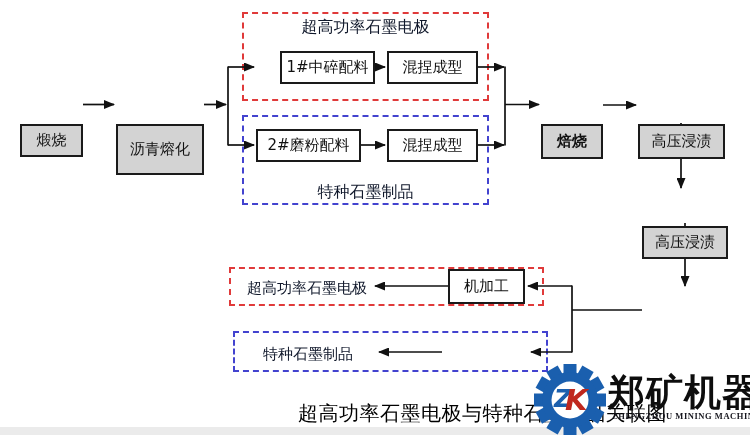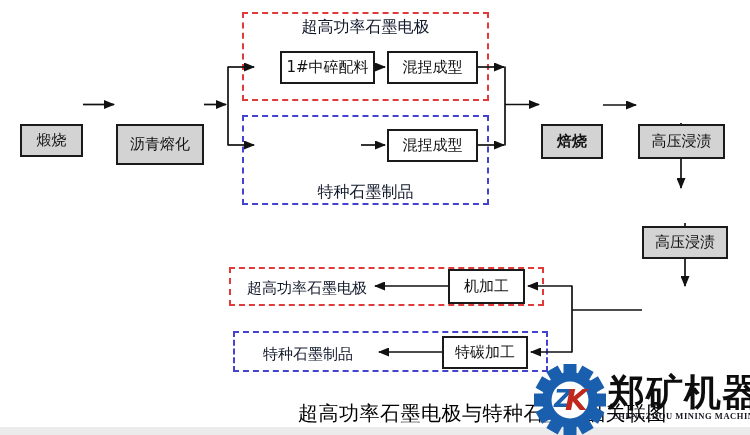--- a/index.html
+++ b/index.html
@@ -81,29 +81,29 @@
       <line x1="642" y1="310" x2="572" y2="310"></line>
       <line x1="572" y1="285.5" x2="572" y2="352.5"></line>
       <line x1="572" y1="286" x2="528" y2="286" marker-end="url(#ah)"></line>
       <line x1="572" y1="352" x2="531" y2="352" marker-end="url(#ah)"></line>
       <line x1="448" y1="286" x2="375" y2="286" marker-end="url(#ah)"></line>
       <line x1="442" y1="352" x2="379" y2="352" marker-end="url(#ah)"></line>
     </g>
   </svg>
 
   <div class="box gray" style="left:20px;top:88px;width:63px;height:33px;">煅烧</div>
-  <div class="box gray" style="left:116px;top:88px;width:88px;height:41px;">沥青熔化</div>
+  <div class="box gray" style="left:116px;top:88px;width:88px;height:51px;">沥青熔化</div>
   <div class="box white" style="left:256px;top:51px;width:95px;height:33px;margin-left:24px;">1#中碎配料</div>
   <div class="box white" style="left:387px;top:51px;width:91px;height:33px;">混捏成型</div>
+  <div class="box white" style="left:256px;top:129px;width:105px;height:33px;">2#磨粉配料</div>
   <div class="box white" style="left:387px;top:129px;width:91px;height:33px;">混捏成型</div>
   <div class="box gray" style="left:541px;top:88px;width:62px;height:35px;font-weight:bold;">焙烧</div>
   <div class="box gray" style="left:638px;top:88px;width:87px;height:35px;">高压浸渍</div>
   <div class="box gray" style="left:642px;top:190px;width:86px;height:33px;">高压浸渍</div>
   <div class="box white" style="left:448px;top:269px;width:77px;height:35px;text-align:center;">机加工</div>
-  <div class="box white" style="left:442px;top:336px;width:86px;height:33px;">特碳加工</div>
 
   <div id="caption">超高功率石墨电极与特种石墨制品关联图</div>
 
   <div id="logo">
     <svg id="gear" width="92" height="71" viewBox="0 0 92 71">
       <g transform="translate(46,36)">
         <g fill="#1a5fae">
           <g id="teeth">
             <rect x="-6.5" y="-36" width="13" height="13"></rect>
             <rect x="-6.5" y="-36" width="13" height="13" transform="rotate(30)"></rect>

